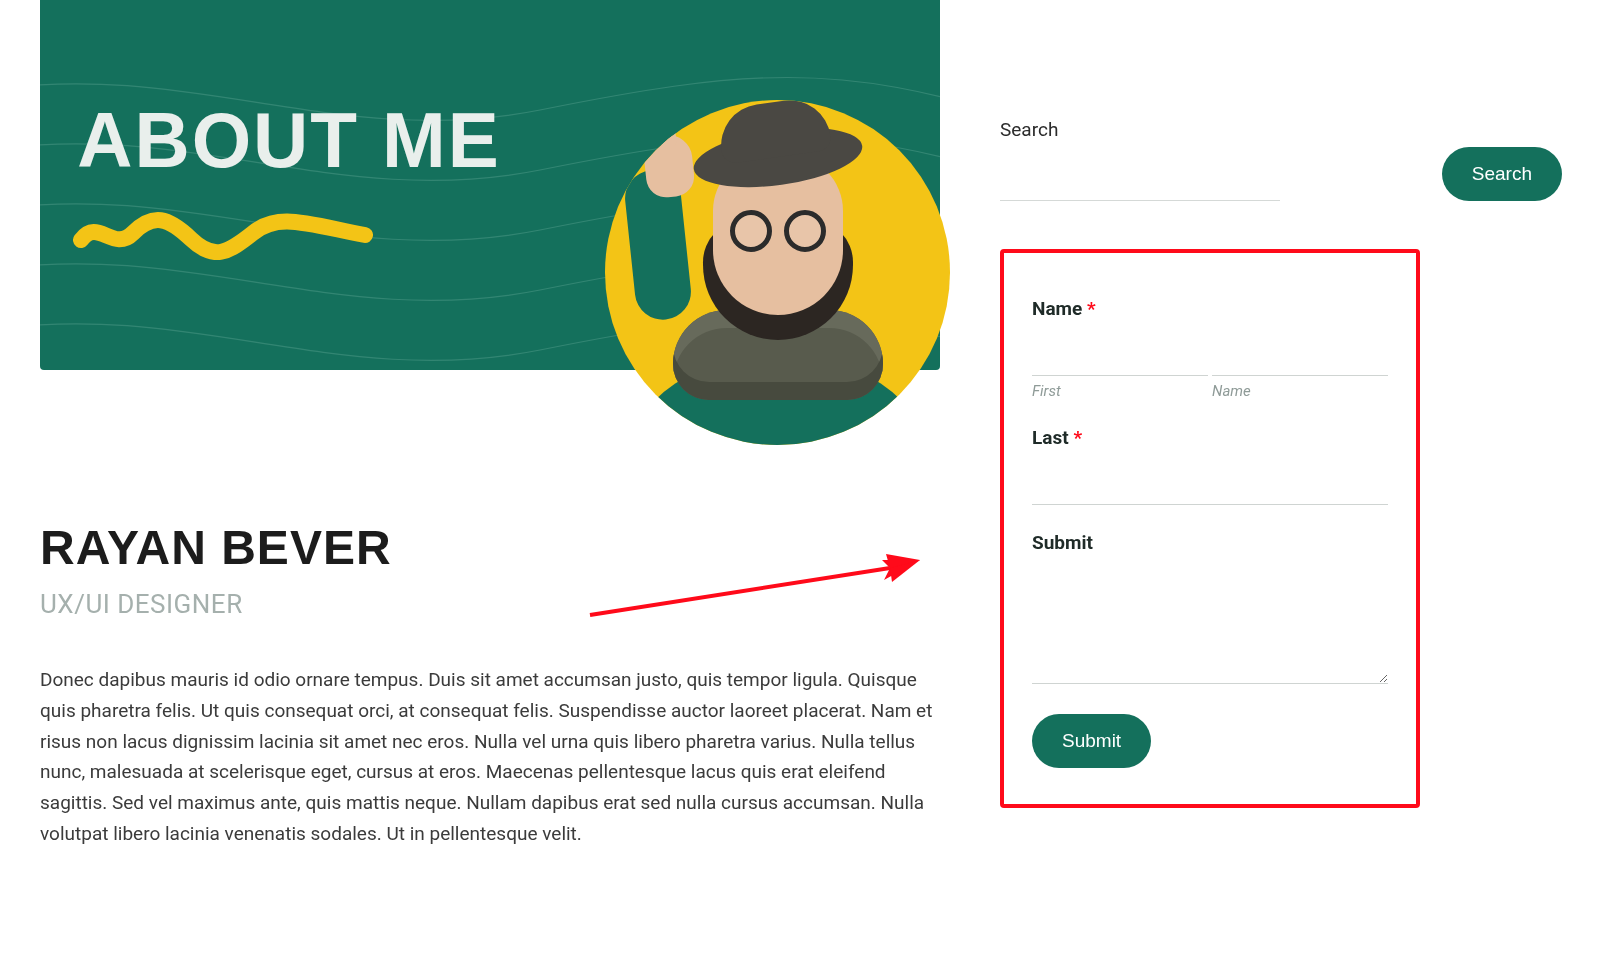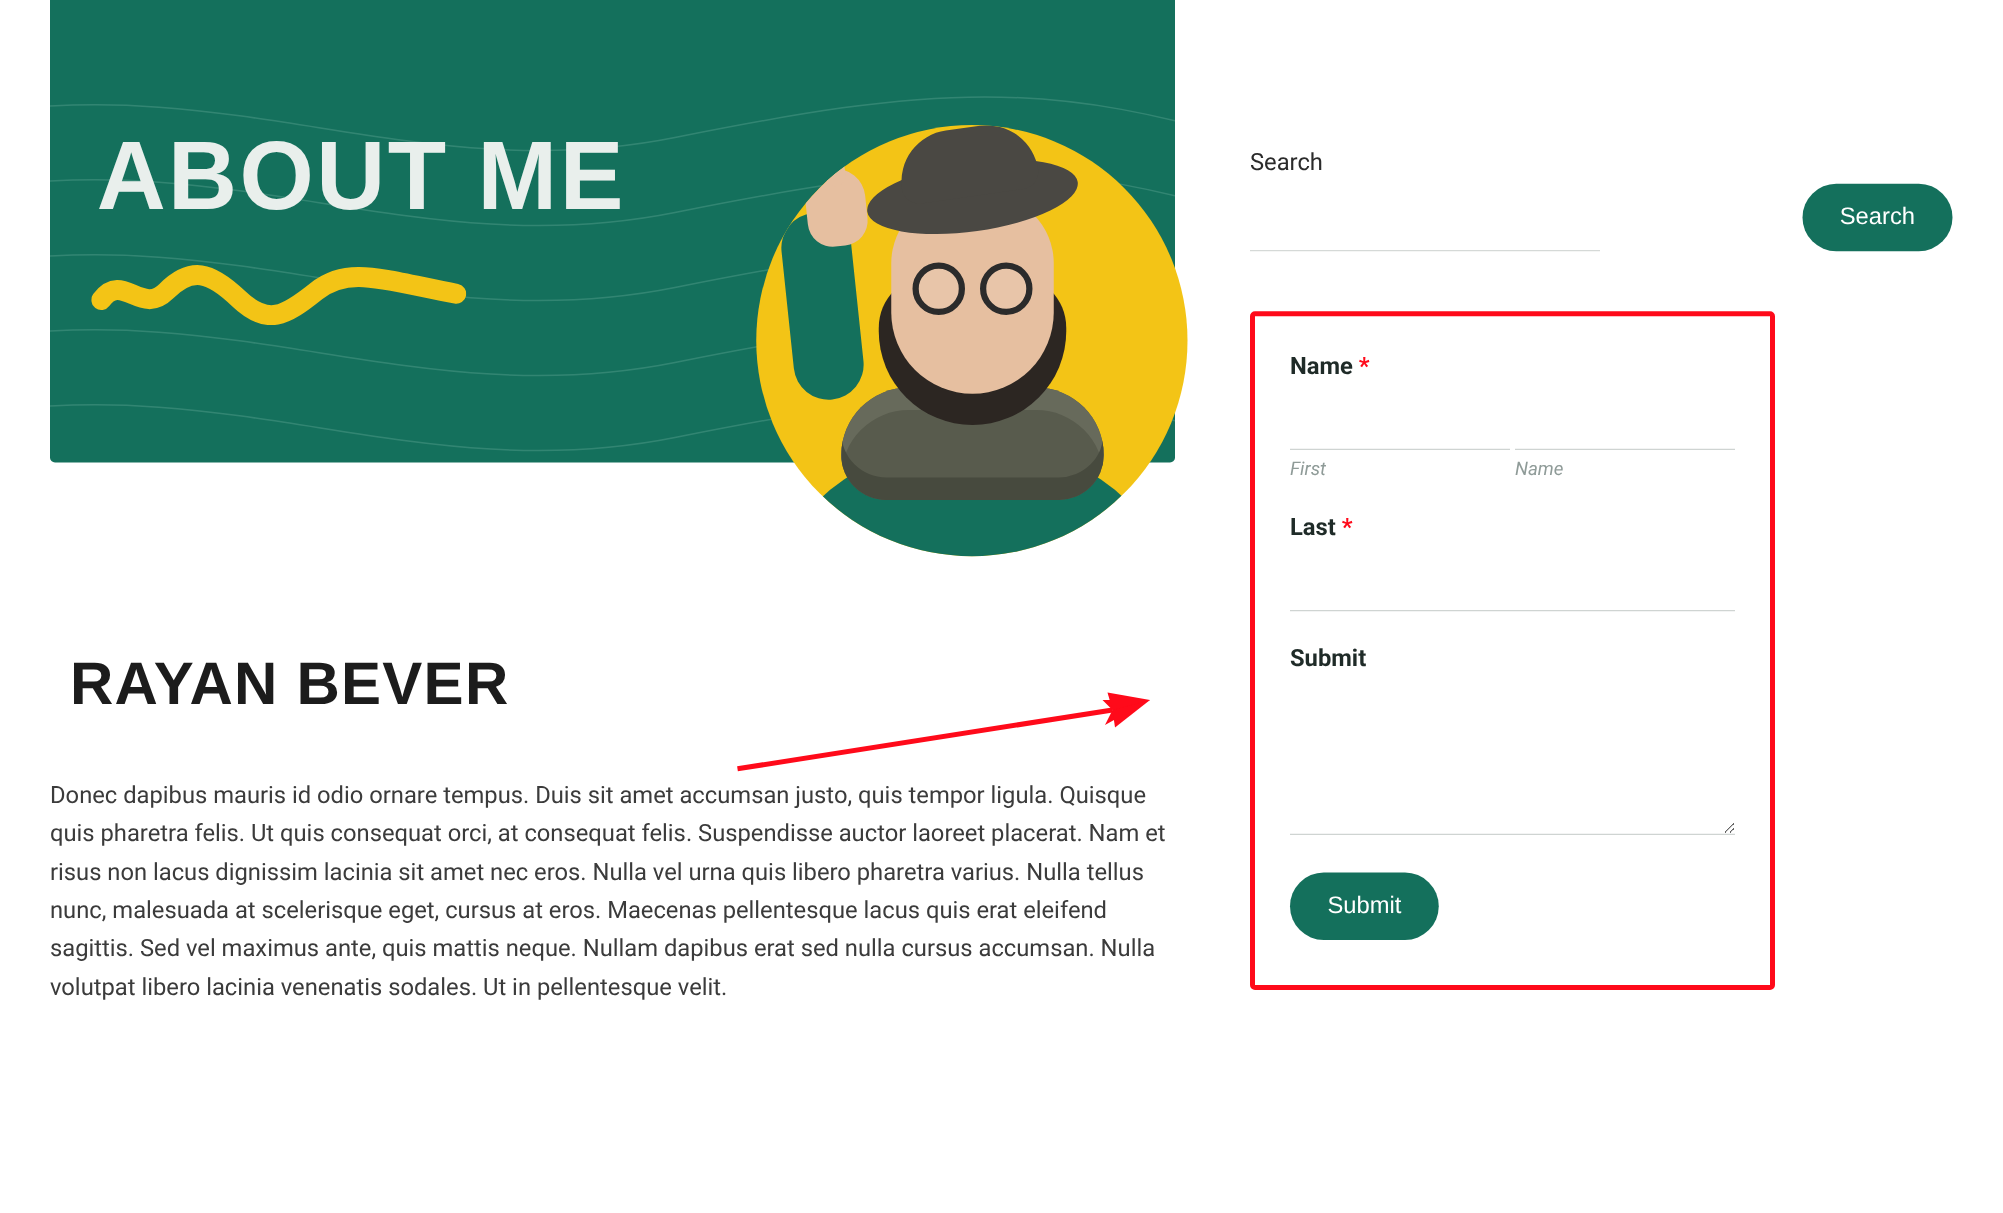--- a/index.html
+++ b/index.html
@@ -143,21 +143,21 @@
     transform:rotate(-6deg);
   }
   .portrait .hand::after{
     content:"";position:absolute;top:-30px;left:18px;width:16px;height:44px;
     background:#e6bfa0;border-radius:10px;
   }
   
   
   .name-block{margin-top:150px;}
   .name{
-    margin:16px;
+    margin:0;
     font-family:"Arial Black","Helvetica Neue",Impact,sans-serif;
     font-weight:900;
     font-size:48px;
     letter-spacing:1px;
     color:#1c1c1c;
   }
   .role{
     margin:14px 0 0 0;
     font-size:26px;
     letter-spacing:.5px;
@@ -209,21 +209,21 @@
     border-radius:32px;
     padding:16px 30px;
     font-size:19px;
     cursor:pointer;
   }
   
   
   .form-box{
     border:4px solid var(--red);
     border-radius:4px;
-    padding:28px 28px 36px 28px;
+    padding:44px 28px 36px 28px;
     width:420px;
   }
   .form-label{
     font-size:19px;
     font-weight:700;
     color:#1f2b28;
     margin-bottom:10px;
     display:block;
   }
   .req{color:var(--red);font-weight:700;}
@@ -287,20 +287,21 @@
               <span></span>
               <span></span>
             </div>
           <div class="hat"></div>
         </div>
       </div>
     </div>
 
     <div class="name-block">
       <h1 class="name">RAYAN BEVER</h1>
+      <p class="role">UX/UI DESIGNER</p>
       <p class="bio">Donec dapibus mauris id odio ornare tempus. Duis sit amet accumsan justo, quis tempor ligula. Quisque quis pharetra felis. Ut quis consequat orci, at consequat felis. Suspendisse auctor laoreet placerat. Nam et risus non lacus dignissim lacinia sit amet nec eros. Nulla vel urna quis libero pharetra varius. Nulla tellus nunc, malesuada at scelerisque eget, cursus at eros. Maecenas pellentesque lacus quis erat eleifend sagittis. Sed vel maximus ante, quis mattis neque. Nullam dapibus erat sed nulla cursus accumsan. Nulla volutpat libero lacinia venenatis sodales. Ut in pellentesque velit.</p>
     </div>
   </div>
 
   <div class="annotation-arrow">
     <svg viewBox="0 0 330 60">
       <line x1="0" y1="55" x2="300" y2="8" stroke="#ff0a1a" stroke-width="4"></line>
       <polygon points="330,0 292,0 300,8 294,20" fill="#ff0a1a"></polygon>
       <polygon points="330,0 300,8 302,22" fill="#ff0a1a"></polygon>
       <polygon points="330,0 296,-6 300,8" fill="#ff0a1a"></polygon>

